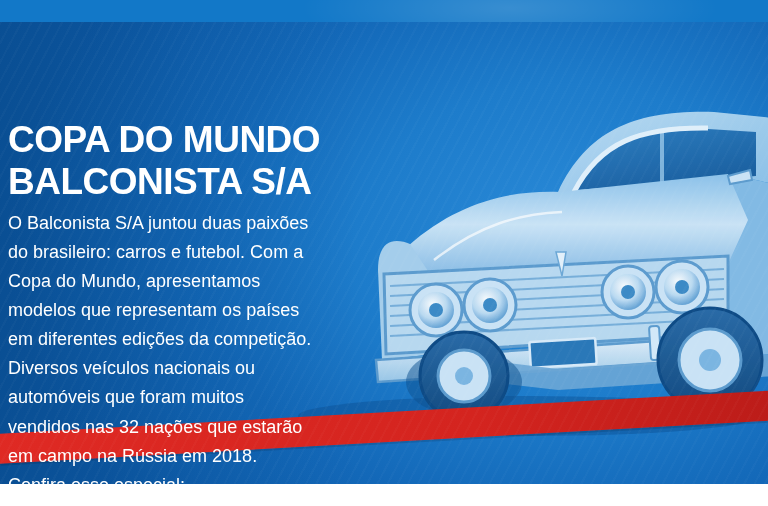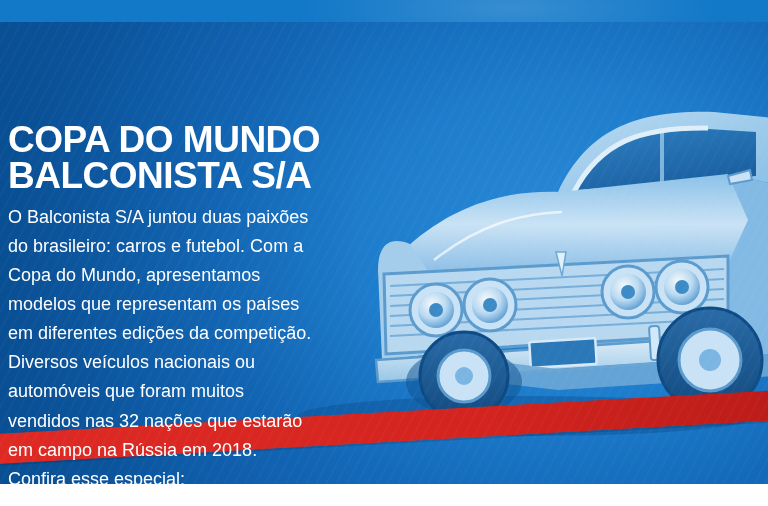--- a/index.html
+++ b/index.html
@@ -105,21 +105,21 @@
   }
 
   .headline {
     color: #ffffff;
     font-weight: bold;
     font-size: 37px;
     line-height: 0.98;
     letter-spacing: -0.5px;
     text-transform: uppercase;
   }
-  .headline .l2 { display: block; }
+  .headline .l2 { display: block; margin-top: 6px; }
 
   .body-copy {
     margin-top: 8px;
     color: #ffffff;
     font-size: 18px;
     line-height: 1.62;
     max-width: 310px;
   }
 
   .cta {

